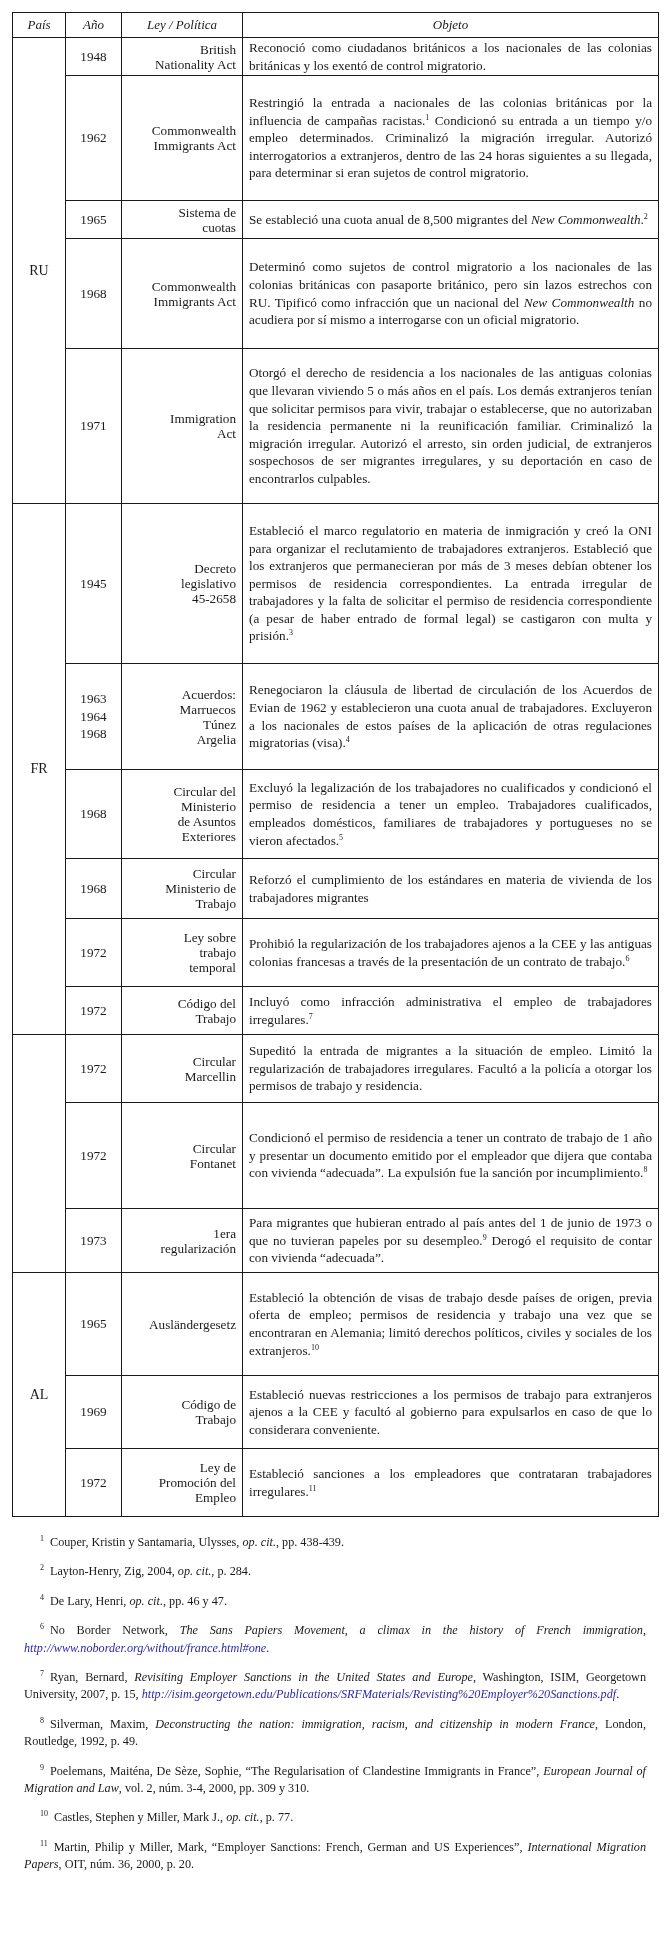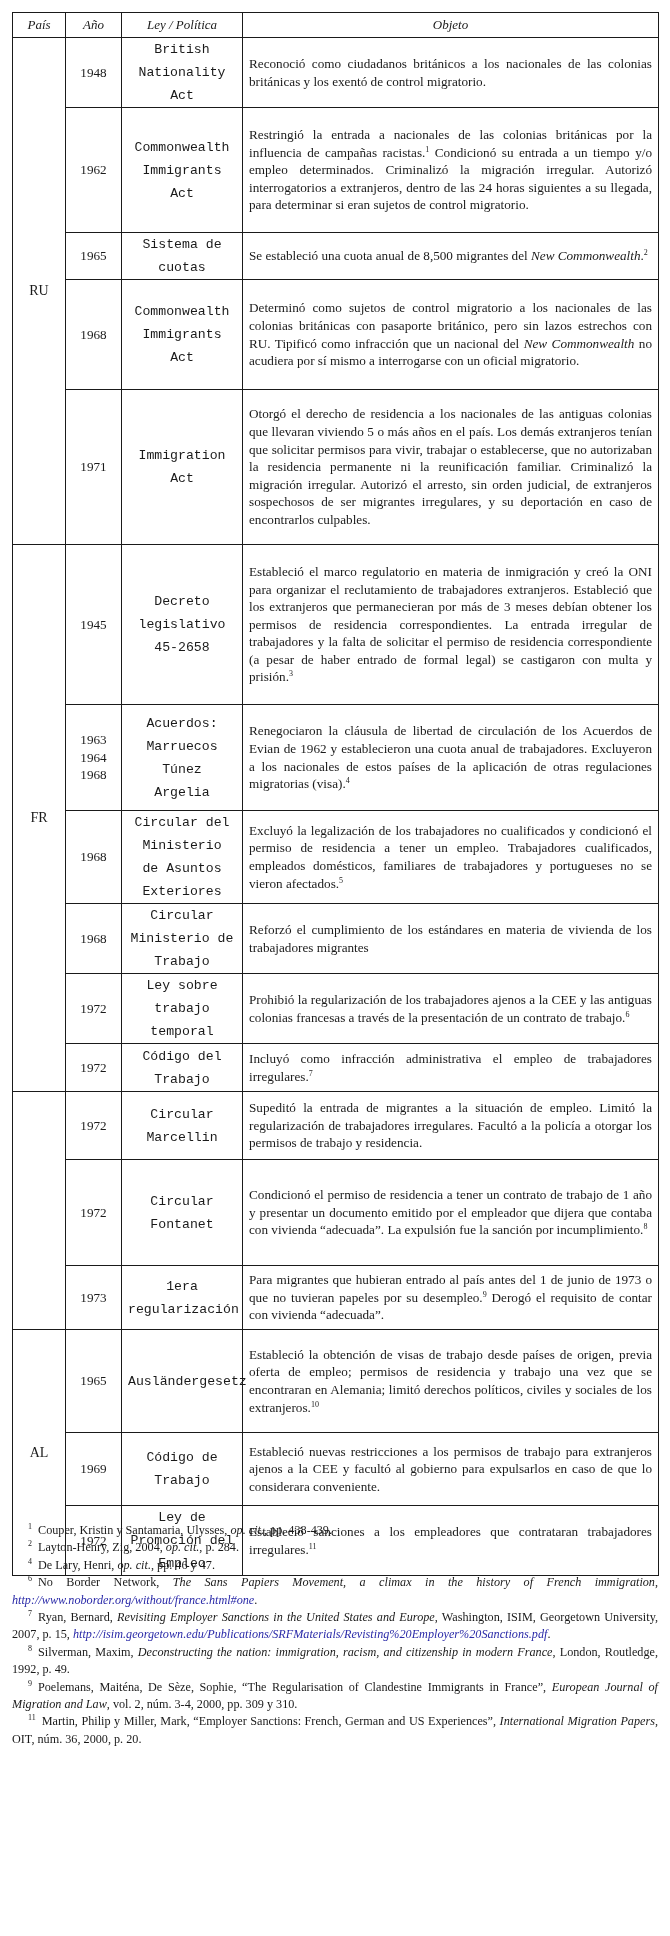--- a/index.html
+++ b/index.html
@@ -8,27 +8,27 @@
   table.main { position: absolute; left: 12px; top: 12px; width: 646px;
                border-collapse: collapse; table-layout: fixed; font-size: 13.2px; line-height: 17.6px; }
   table.main td, table.main th { border: 1.5px solid #1a1a1a; padding: 0 6px; vertical-align: middle; }
   table.main th { font-weight: normal; font-style: italic; text-align: center; height: 24px; font-size: 13px; }
   col.c-pais { width: 53px; }
   col.c-anio { width: 56px; }
   col.c-ley { width: 121px; }
   col.c-obj { width: 416px; }
   td.pais { text-align: center; font-size: 14px; }
   td.anio { text-align: center; }
-  td.ley { text-align: center; line-height: 23px; font-family: Liberation Mono, monospace; }
+  td.ley { text-align: right; line-height: 15px; }
   td.obj { text-align: justify; padding: 2px 8px 2px 8px; }
   .multi { white-space: pre-line; }
   sup { font-size: 8px; line-height: 0; vertical-align: 5px; }
   .it { font-style: italic; }
   .notes { position: absolute; left: 12px; top: 1522px; width: 646px; font-size: 12.2px; line-height: 17.4px; text-align: justify; }
-  .note { text-indent: 16px; margin: 0; font-family: Liberation Serif, serif; }
+  .note { text-indent: 16px; margin: 12px; font-family: Liberation Serif, serif; }
   .note .num { font-size: 8px; vertical-align: 5px; line-height: 0; margin-right: 6px; }
   .note .link { color: #2a2aa8; font-style: italic; }
 </style>
 </head>
 <body>
 
 <table class="main">
   <colgroup>
       <col class="c-pais">
       <col class="c-anio">
@@ -163,14 +163,15 @@
 </table>
 
 <div class="notes" id="notes">
     <p class="note"><span class="num">1</span><span>Couper, Kristin y Santamaria, Ulysses, </span><span class="it">op. cit.</span><span>, pp. 438-439.</span></p>
     <p class="note"><span class="num">2</span><span>Layton-Henry, Zig, 2004, </span><span class="it">op. cit.</span><span>, p. 284.</span></p>
     <p class="note"><span class="num">4</span><span>De Lary, Henri, </span><span class="it">op. cit.</span><span>, pp. 46 y 47.</span></p>
     <p class="note"><span class="num">6</span><span>No Border Network, </span><span class="it">The Sans Papiers Movement, a climax in the history of French immigration</span><span>, </span><span class="link">http://www.noborder.org/without/france.html#one</span><span>.</span></p>
     <p class="note"><span class="num">7</span><span>Ryan, Bernard, </span><span class="it">Revisiting Employer Sanctions in the United States and Europe</span><span>, Washington, ISIM, Georgetown University, 2007, p. 15, </span><span class="link">http://isim.georgetown.edu/Publications/SRFMaterials/Revisting%20Employer%20Sanctions.pdf</span><span>.</span></p>
     <p class="note"><span class="num">8</span><span>Silverman, Maxim, </span><span class="it">Deconstructing the nation: immigration, racism, and citizenship in modern France</span><span>, London, Routledge, 1992, p. 49.</span></p>
     <p class="note"><span class="num">9</span><span>Poelemans, Maiténa, De Sèze, Sophie, “The Regularisation of Clandestine Immigrants in France”, </span><span class="it">European Journal of Migration and Law</span><span>, vol. 2, núm. 3-4, 2000, pp. 309 y 310.</span></p>
+    <p class="note"><span class="num">10</span><span>Castles, Stephen y Miller, Mark J., </span><span class="it">op. cit.</span><span>, p. 77.</span></p>
     <p class="note"><span class="num">11</span><span>Martin, Philip y Miller, Mark, “Employer Sanctions: French, German and US Experiences”, </span><span class="it">International Migration Papers</span><span>, OIT, núm. 36, 2000, p. 20.</span></p>
   </div>
 
 </body></html>

